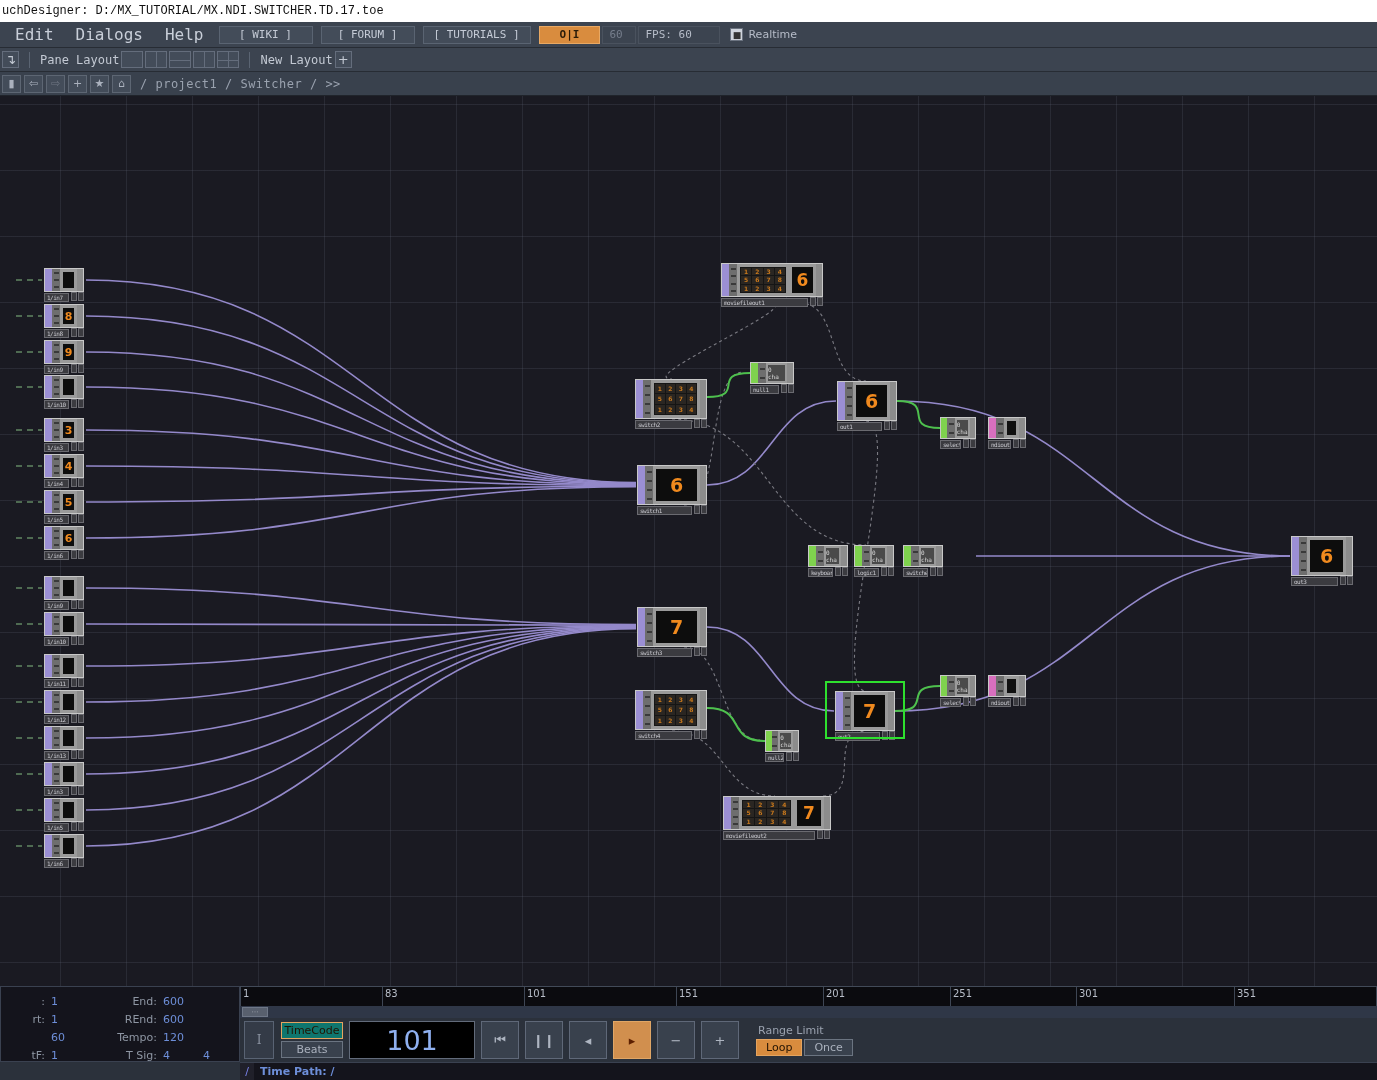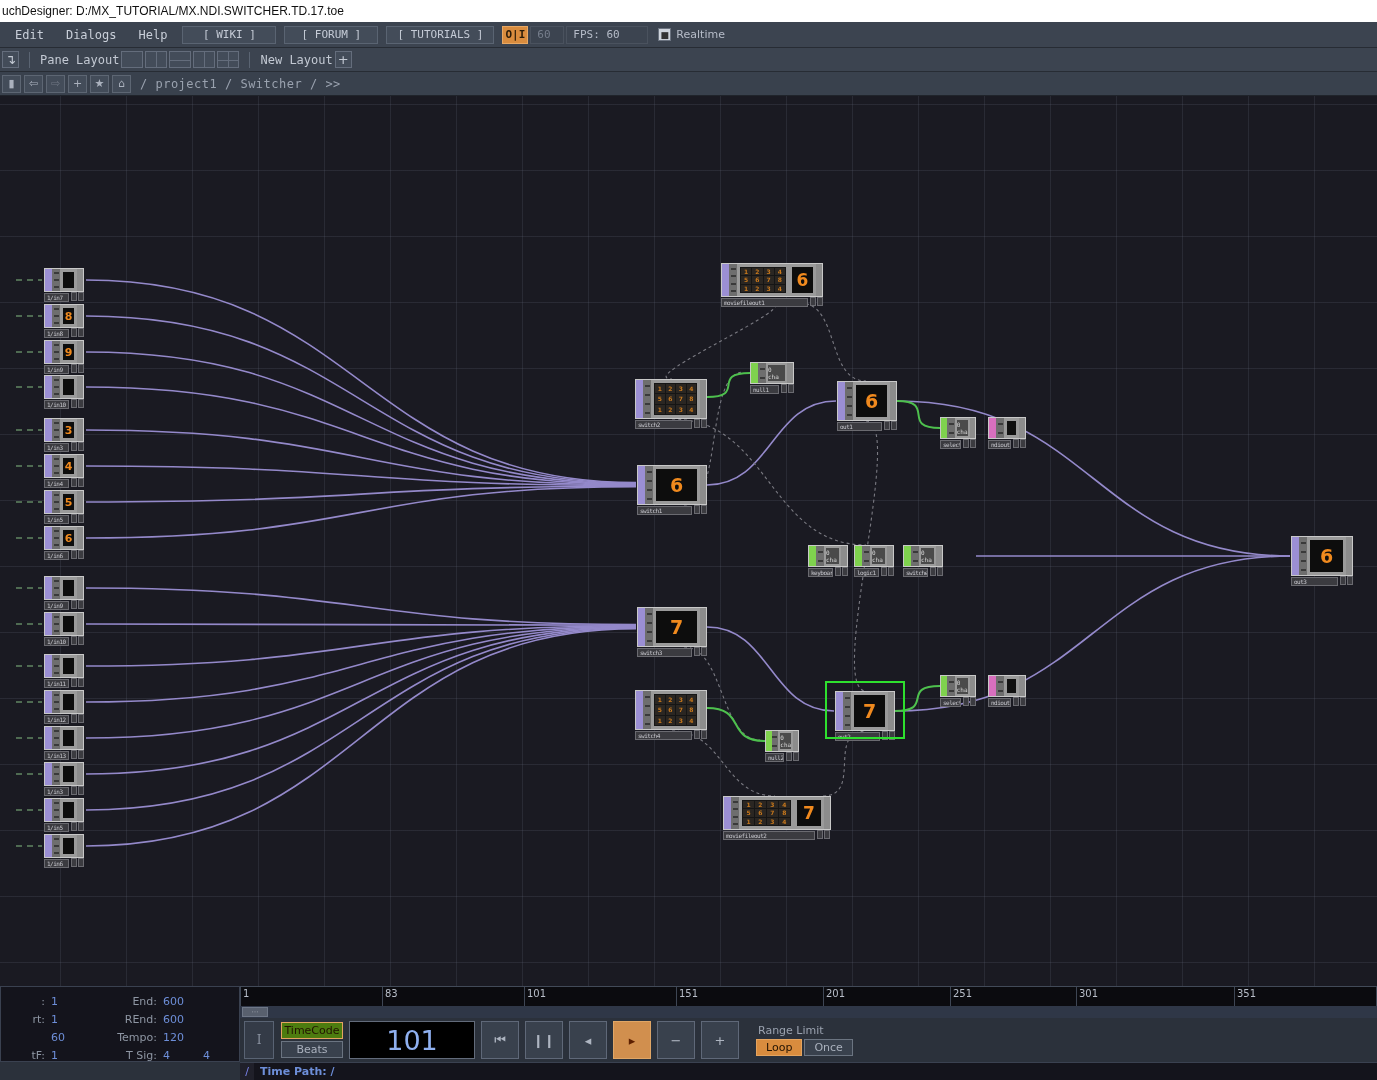--- a/index.html
+++ b/index.html
@@ -10,39 +10,39 @@
     font-size:11px; color:#b6bcc8;
     -webkit-font-smoothing:none;
   }
   .app { position:relative; width:1377px; height:1080px; }
 
   
   .titlebar{
     position:absolute; left:0; top:0; width:1377px; height:22px;
     background:#ffffff; color:#111; font-size:12px;
     display:flex; align-items:center; padding-left:2px;
-    font-family:Liberation Sans, sans-serif;
+    font-family:Liberation Mono, monospace;
   }
 
   
   .menubar{
     position:absolute; left:0; top:22px; width:1377px; height:26px;
     background:#3c4450; border-bottom:1px solid #272c34;
     display:flex; align-items:center; gap:0px; padding-left:4px;
   }
-  .menuitem{ padding:2px 11px; font-size:12px; color:#c9cfd9; font-family:"DejaVu Sans Mono", monospace;}
+  .menuitem{ padding:2px 11px; font-size:16px; color:#c9cfd9; font-family:"DejaVu Sans Mono", monospace;}
   .tbtn{
     height:18px; line-height:16px; padding:0 10px; margin:0 4px;
     border:1px solid #5a6472; background:#434c59; color:#c5cbd6;
     font-size:11px; font-family:"DejaVu Sans Mono", monospace;
     display:flex; align-items:center; justify-content:center;
   }
   .tbtn.wide{ min-width:94px; }
   .oi{
-    height:18px; padding:0 2px; margin-left:4px;
+    height:18px; padding:0 20px; margin-left:4px;
     background:#d98c3e; color:#2a1b08; border:1px solid #e8a863;
     font-size:11px; font-family:"DejaVu Sans Mono", monospace;
     display:flex; align-items:center; font-weight:bold;
   }
   .fpsbox{
     height:18px; padding:0 6px; margin-left:2px;
     border:1px solid #4a525e; background:#3c4450; color:#767e8c;
     font-size:11px; font-family:"DejaVu Sans Mono", monospace;
     display:flex; align-items:center; min-width:34px;
   }
@@ -221,21 +221,21 @@
     width:30px;height:38px;border:1px solid #596373;background:#343b47;
     display:flex;align-items:center;justify-content:center;color:#8b93a1;font-size:12px;
     font-family:"DejaVu Serif", serif;
   }
   .tcwrap{ display:flex;flex-direction:column; gap:2px; margin-left:4px;}
   .tcbtn{
     width:62px;height:17px;border:1px solid #6b7481;
     display:flex;align-items:center;justify-content:center;
     font-size:11px; font-family:"DejaVu Sans", sans-serif;
   }
-  .tcbtn.on{ background:#4d7c0f; color:#231302; border-color:#e4a45f;}
+  .tcbtn.on{ background:#0f766e; color:#231302; border-color:#e4a45f;}
   .tcbtn.off{ background:#39414d; color:#aab1bd; }
   .timedisp{
     height:38px; min-width:198px; margin-left:4px;
     border:1px solid #626b7a; background:#000;
     display:flex; align-items:center; justify-content:center;
     color:#8fb0f0; font-size:27px; font-family:"DejaVu Sans", sans-serif;
   }
   .framedisp{
     height:38px; min-width:126px; margin-left:3px;
     border:1px solid #626b7a; background:#000;

